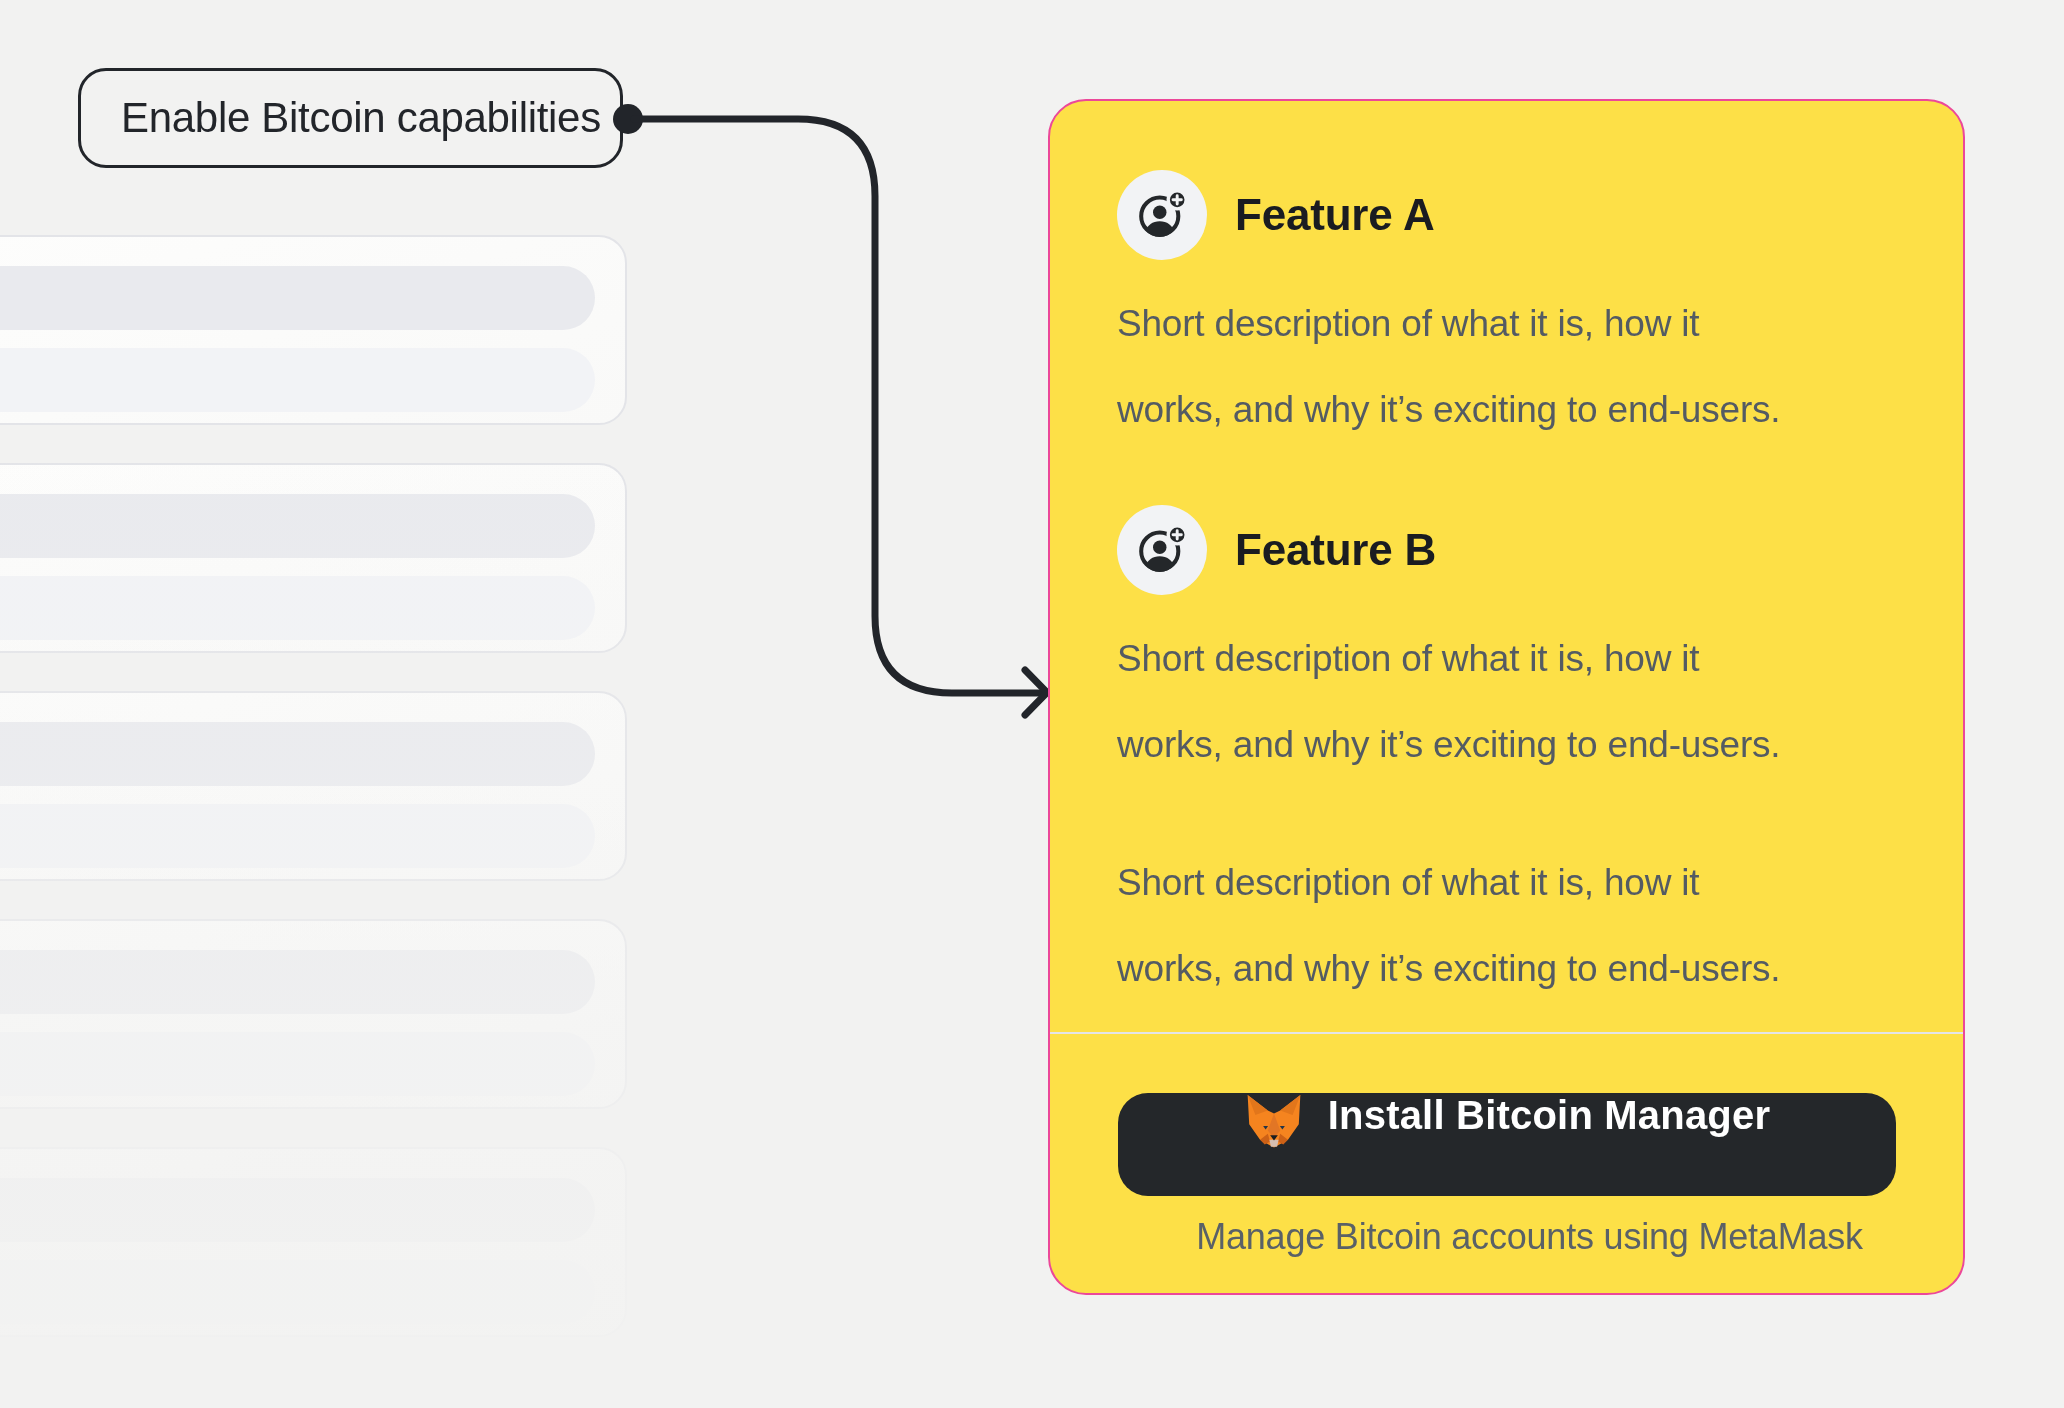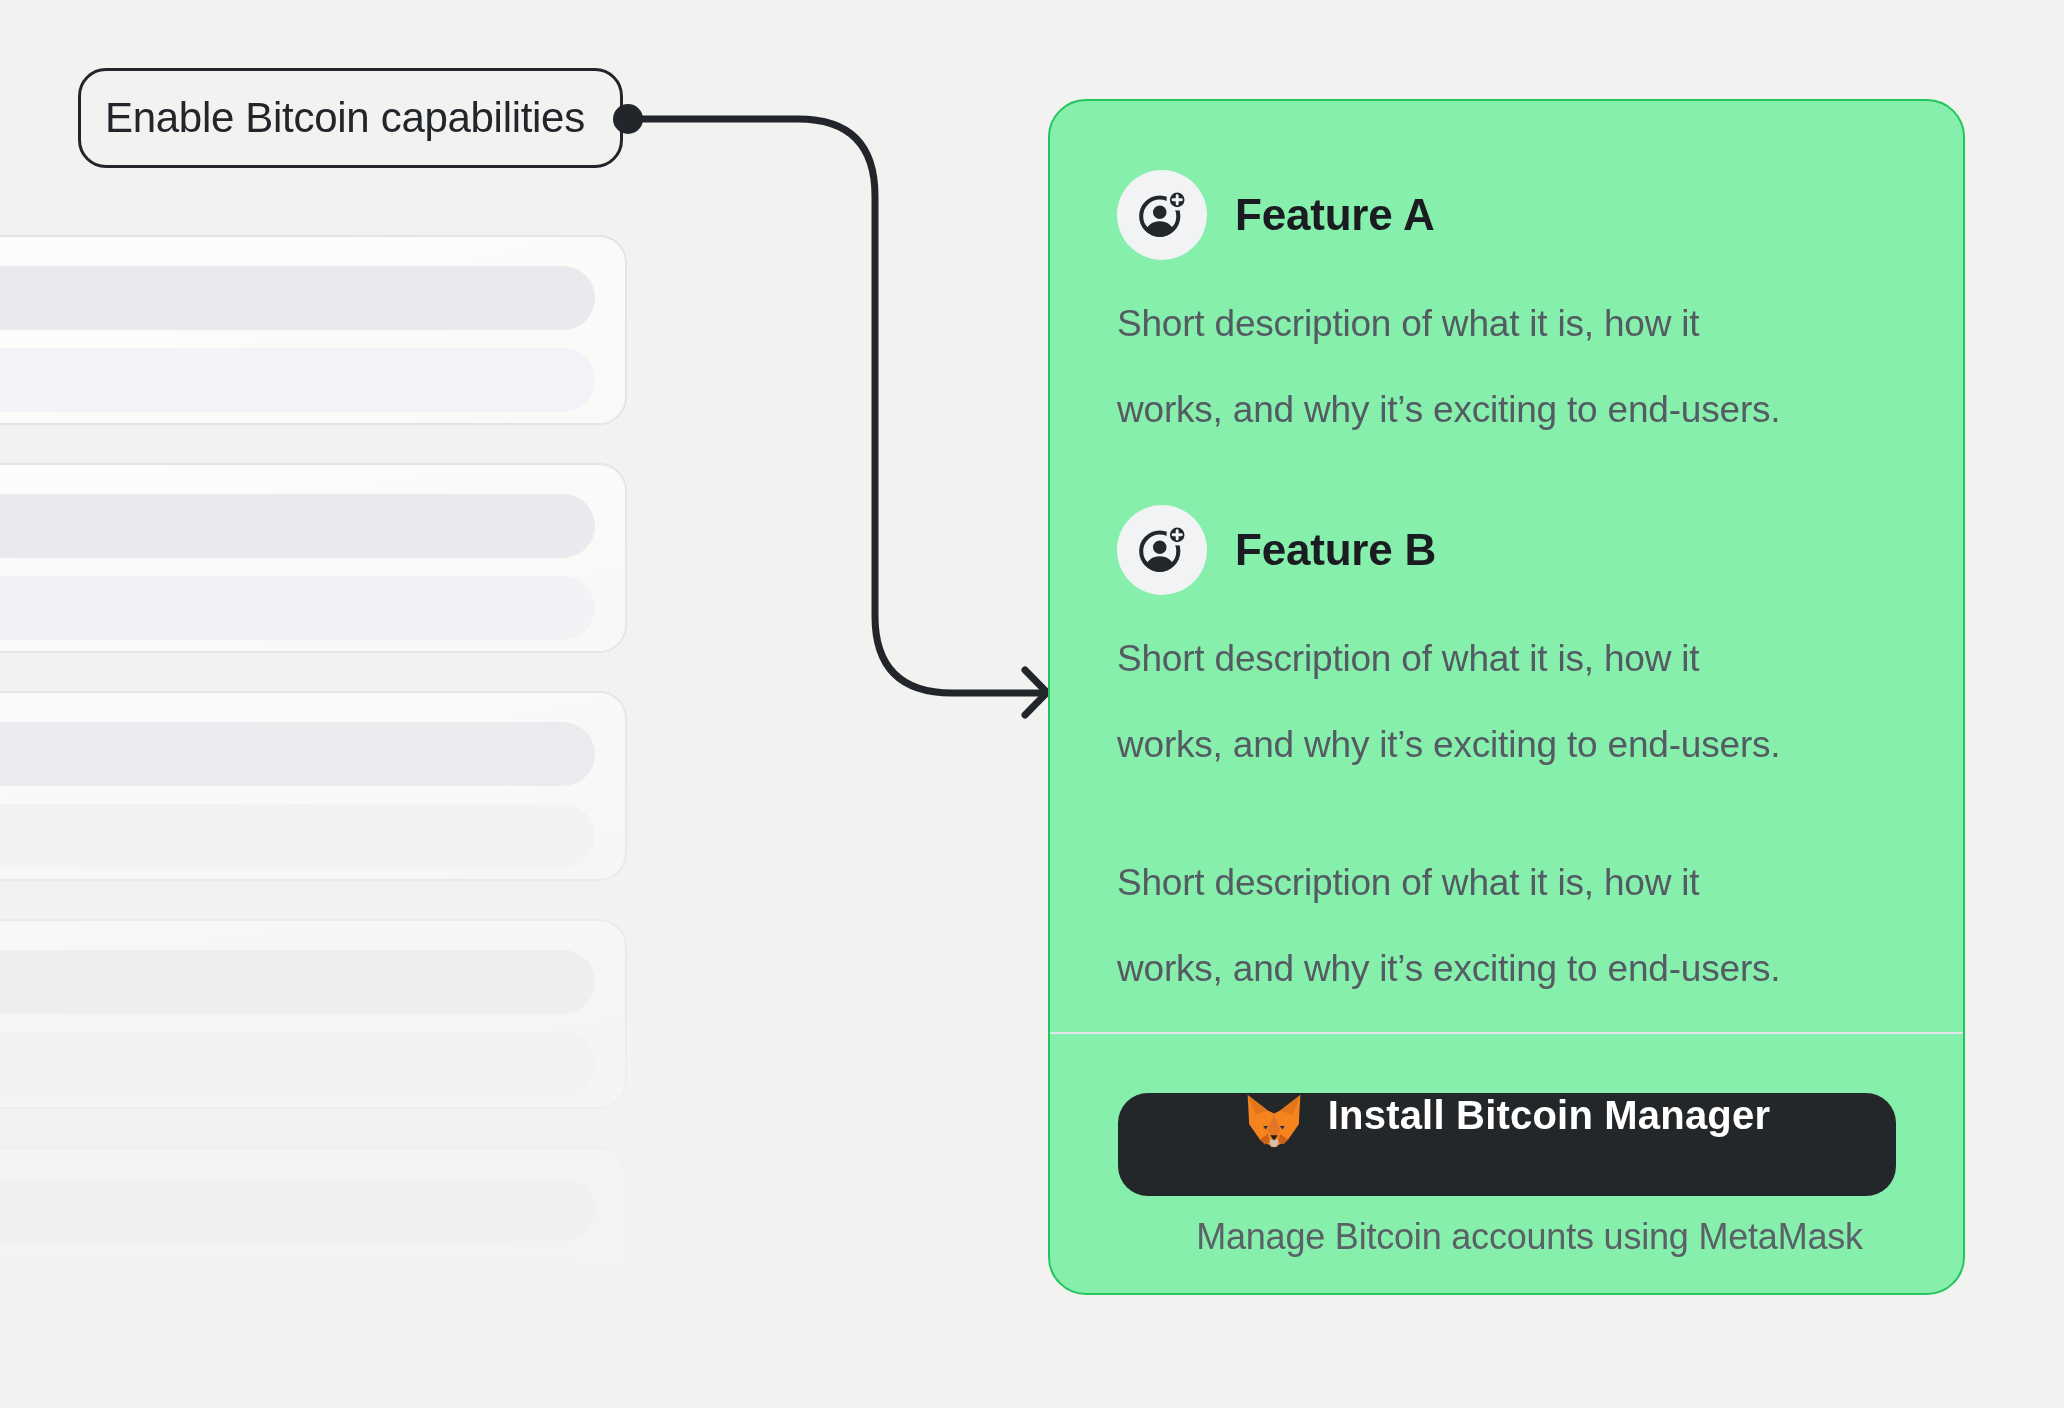--- a/index.html
+++ b/index.html
@@ -7,21 +7,21 @@
   .stage {
     position:relative; width:2064px; height:1408px;
     background:#F2F2F1; overflow:hidden;
     font-family:"Liberation Sans", sans-serif;
   }
 
   
   .label-box {
     position:absolute; left:78px; top:68px; width:545px; height:100px;
     border:3.5px solid #22252A; border-radius:28px;
-    display:flex; align-items:center; padding-left:24px;
+    display:flex; align-items:center; padding-left:40px;
     font-size:42px; color:#22252A; letter-spacing:-0.3px;
   }
 
   
   .connector { position:absolute; left:0; top:0; width:2064px; height:1408px; pointer-events:none; }
 
   
   .skeleton-layer { position:absolute; left:0; top:0; width:800px; height:1408px; }
   .skeleton-card {
     position:absolute; left:-64px; width:691px; height:190px;
@@ -42,21 +42,21 @@
       rgba(242,242,241,0) 0%,
       rgba(242,242,241,0.25) 35%,
       rgba(242,242,241,0.78) 72%,
       rgba(242,242,241,0.96) 100%);
     pointer-events:none;
   }
 
   
   .feature-panel {
     position:absolute; left:1048px; top:99px; width:917px; height:1196px;
-    background:#86efac; border:2px solid #22c55e; border-radius:38px;
+    background:#fde047; border:2px solid #ec4899; border-radius:38px;
   }
   .panel-body { padding:69px 56px 0 67px; }
   .feature-header { display:flex; align-items:center; gap:28px; height:90px; }
   .icon-circle {
     width:90px; height:90px; border-radius:50%; background:#F2F3F5;
     display:flex; align-items:center; justify-content:center; flex:0 0 auto;
   }
   .feature-title { font-size:44px; font-weight:700; color:#1A1C21; letter-spacing:-0.2px; }
   .feature-desc {
     margin:21px 0 52px 0; font-size:37px; line-height:86px;

